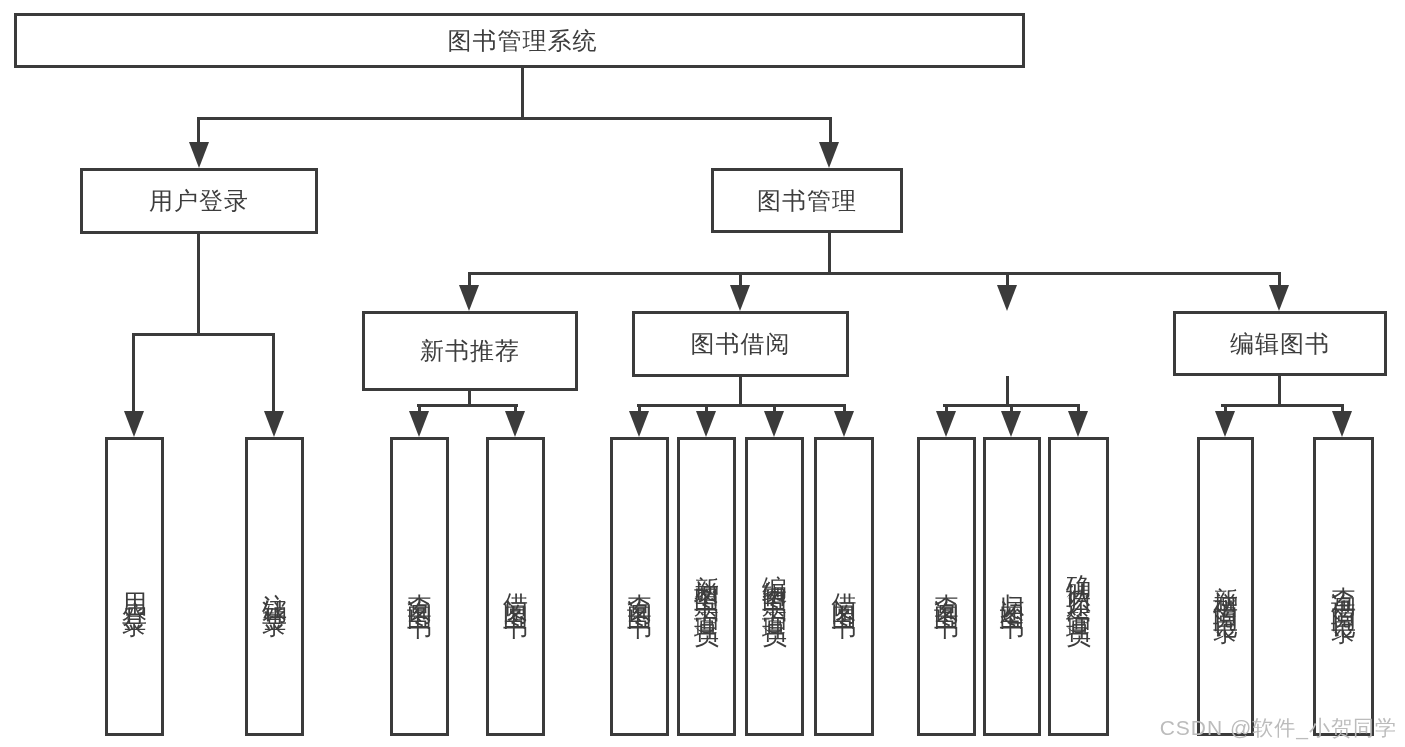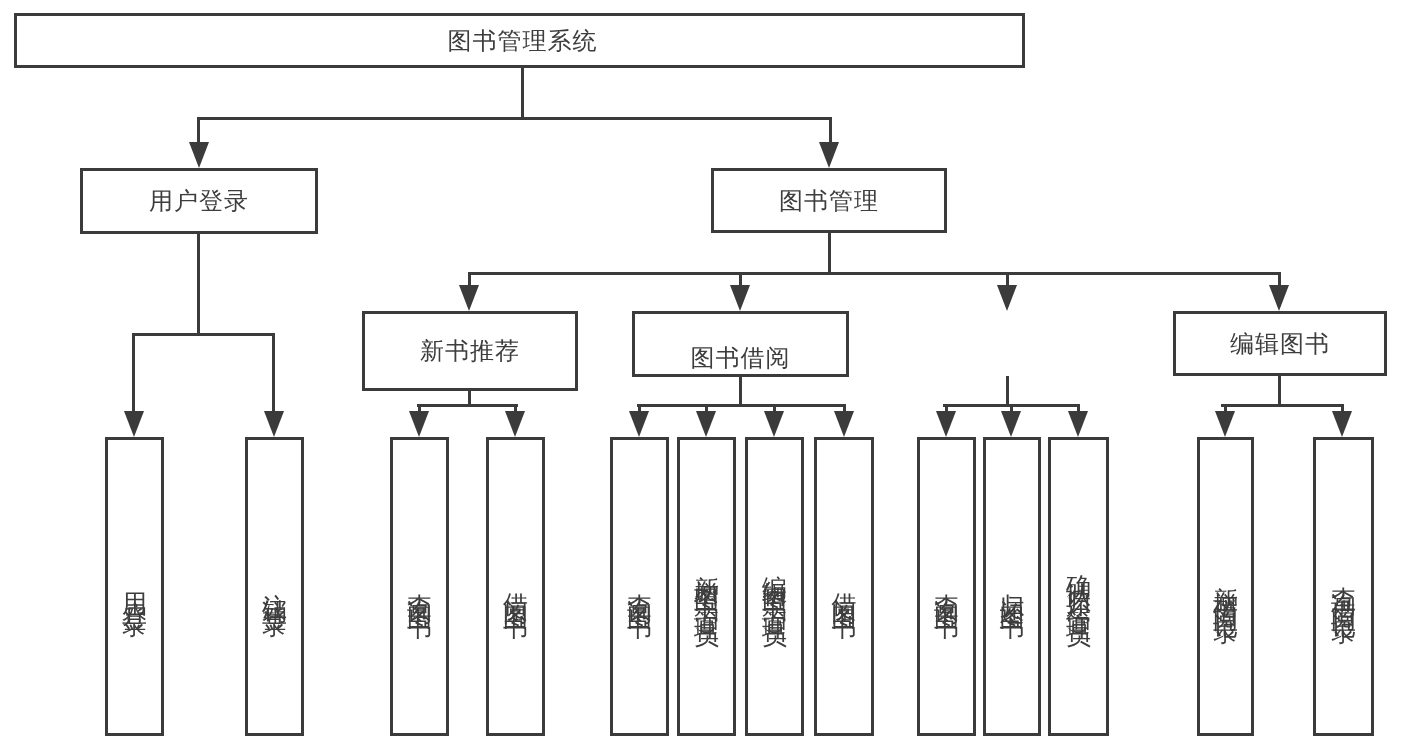--- a/index.html
+++ b/index.html
@@ -92,28 +92,28 @@
   <div class="line" style="left:1341px;top:404px;width:3px;height:12px;"></div>
   <div class="arrow" style="left:1332px;top:411px;"></div>
 
   <div class="box" style="left:14px;top:13px;width:1011px;height:55px;padding-left:6px;">
     <span>图书管理系统</span>
   </div>
 
   <div class="box" style="left:80px;top:168px;width:238px;height:66px;">
     <span>用户登录</span>
   </div>
-  <div class="box" style="left:711px;top:168px;width:236px;height:65px;">
+  <div class="box" style="left:711px;top:168px;width:192px;height:65px;">
     <span>图书管理</span>
   </div>
 
   <div class="box" style="left:362px;top:311px;width:216px;height:80px;font-family:Liberation Mono, monospace;">
     <span>新书推荐</span>
   </div>
-  <div class="box" style="left:632px;top:311px;width:217px;height:66px;align-items:flex-end;">
+  <div class="box" style="left:632px;top:311px;width:217px;height:66px;">
     <span>图书借阅</span>
   </div>
   <div class="box" style="left:1173px;top:311px;width:214px;height:65px;">
     <span>编辑图书</span>
   </div>
 
   <div class="box leaf" style="left:105px;width:59px;">
     <span class="vtext">用户登录</span>
   </div>
   <div class="box leaf" style="left:245px;width:59px;">
@@ -150,14 +150,15 @@
     <span class="vtext">确认归还（管理员）</span>
   </div>
 
   <div class="box leaf" style="left:1197px;width:57px;">
     <span class="vtext">新增借阅记录</span>
   </div>
   <div class="box leaf" style="left:1313px;width:61px;">
     <span class="vtext">查询借阅记录</span>
   </div>
 
+  <div class="watermark">CSDN @软件_小贺同学</div>
 
 </div>
 
 </body></html>

